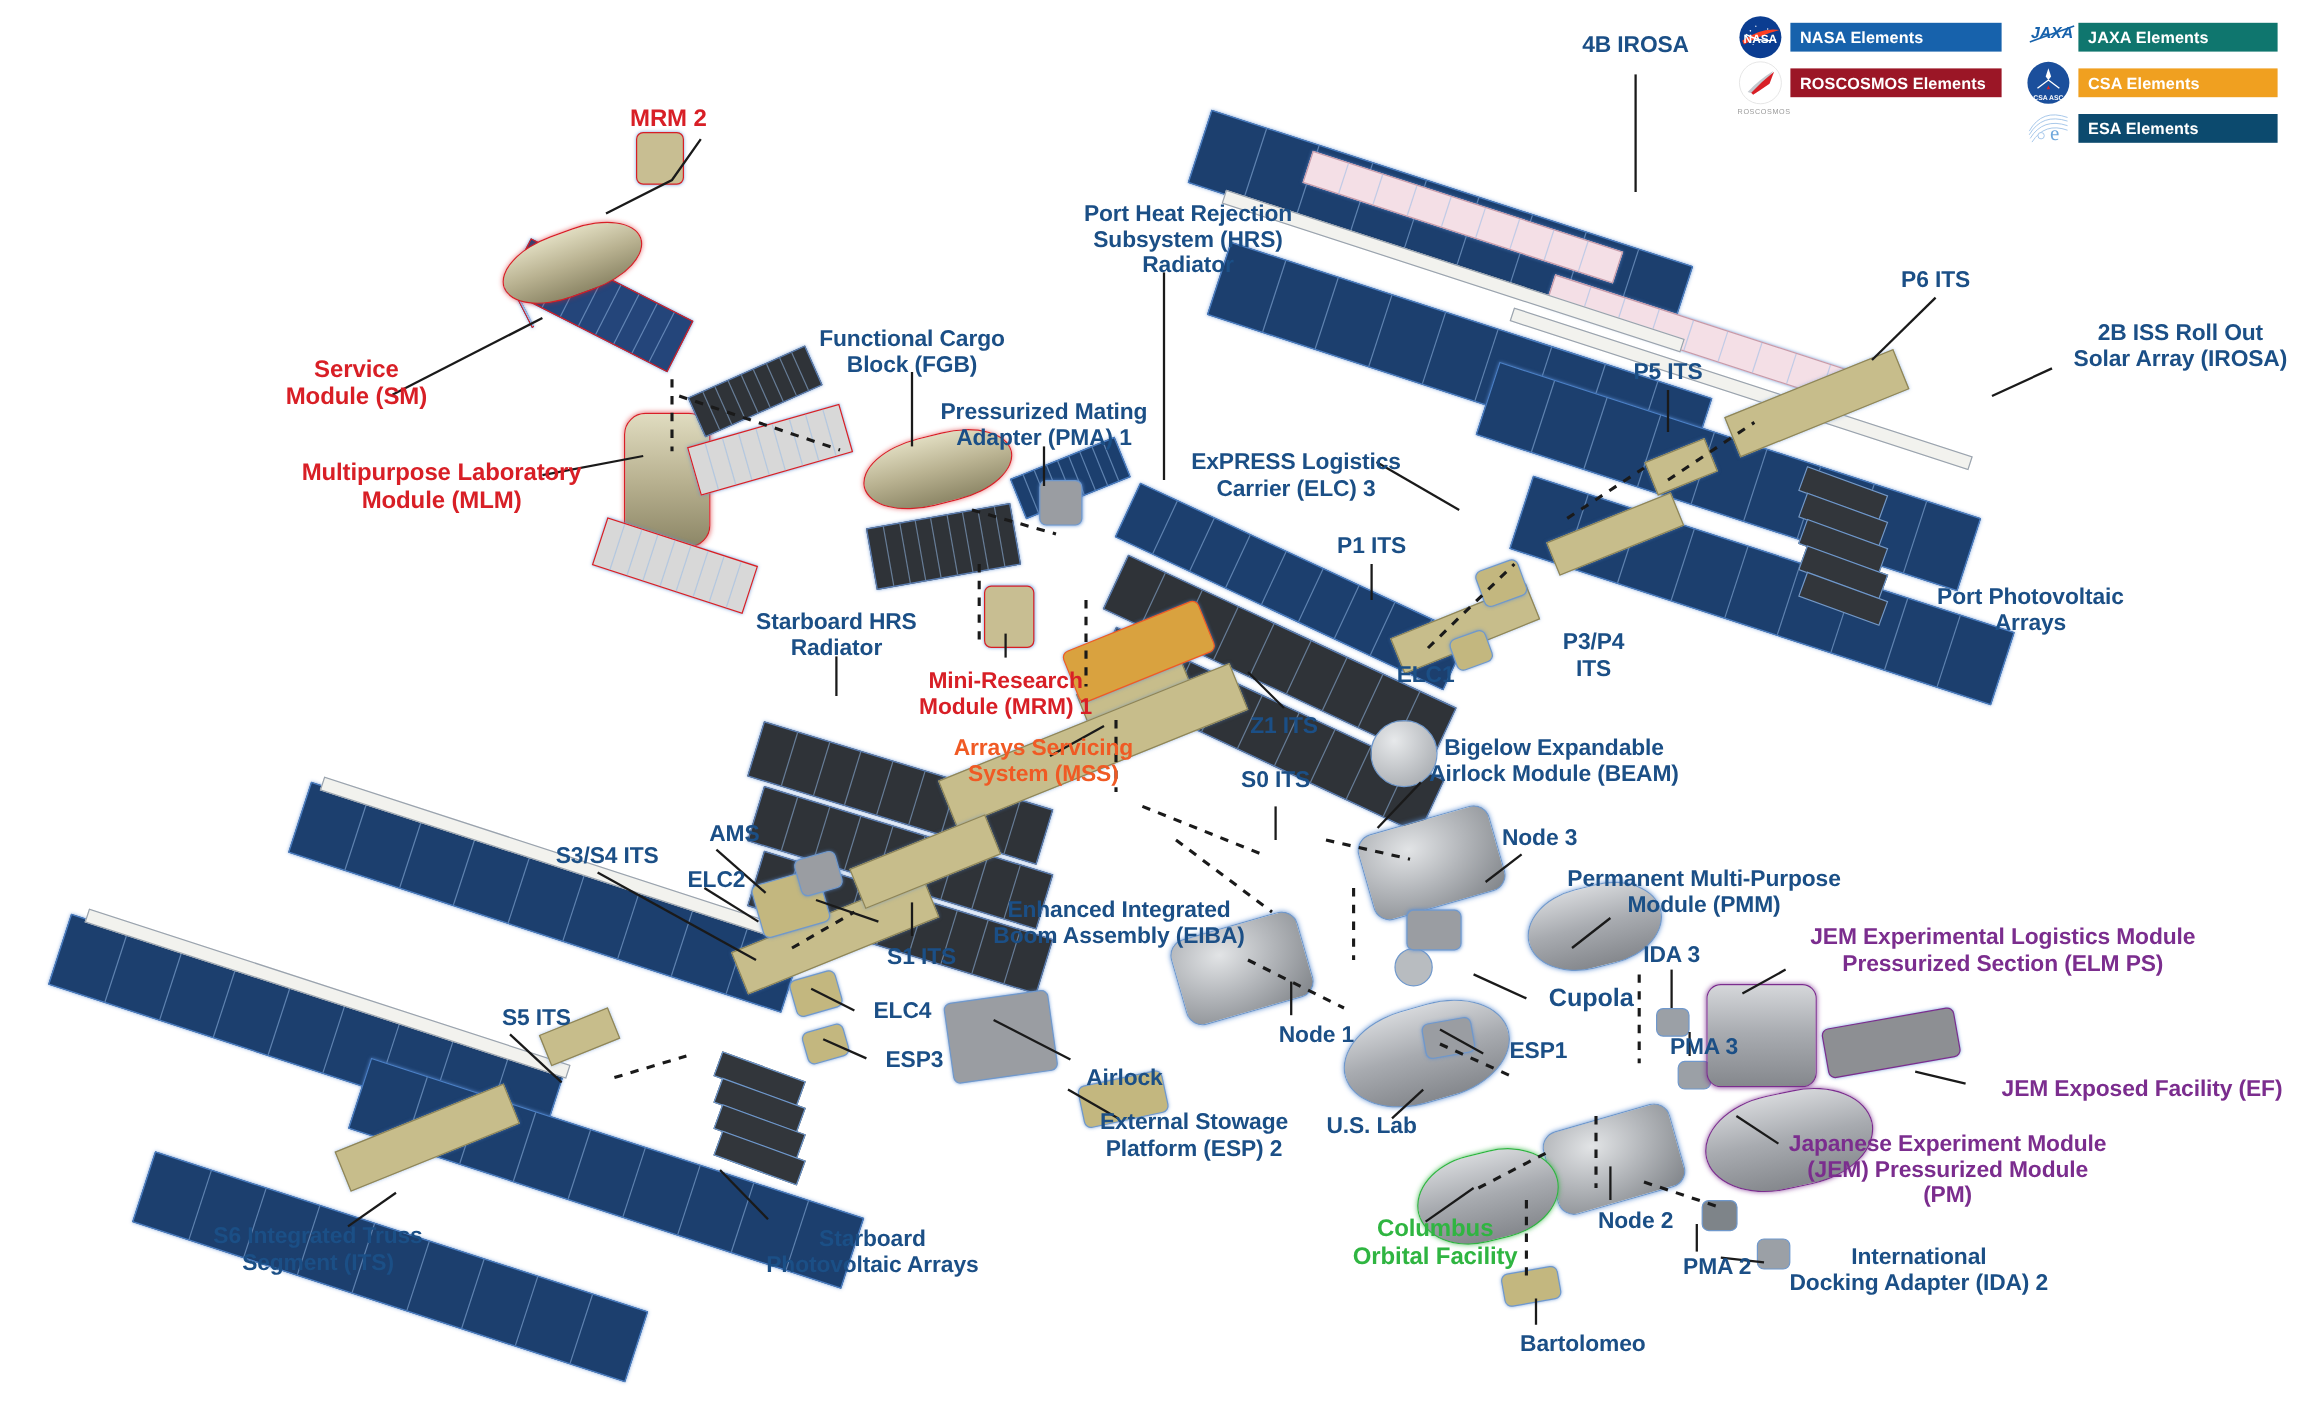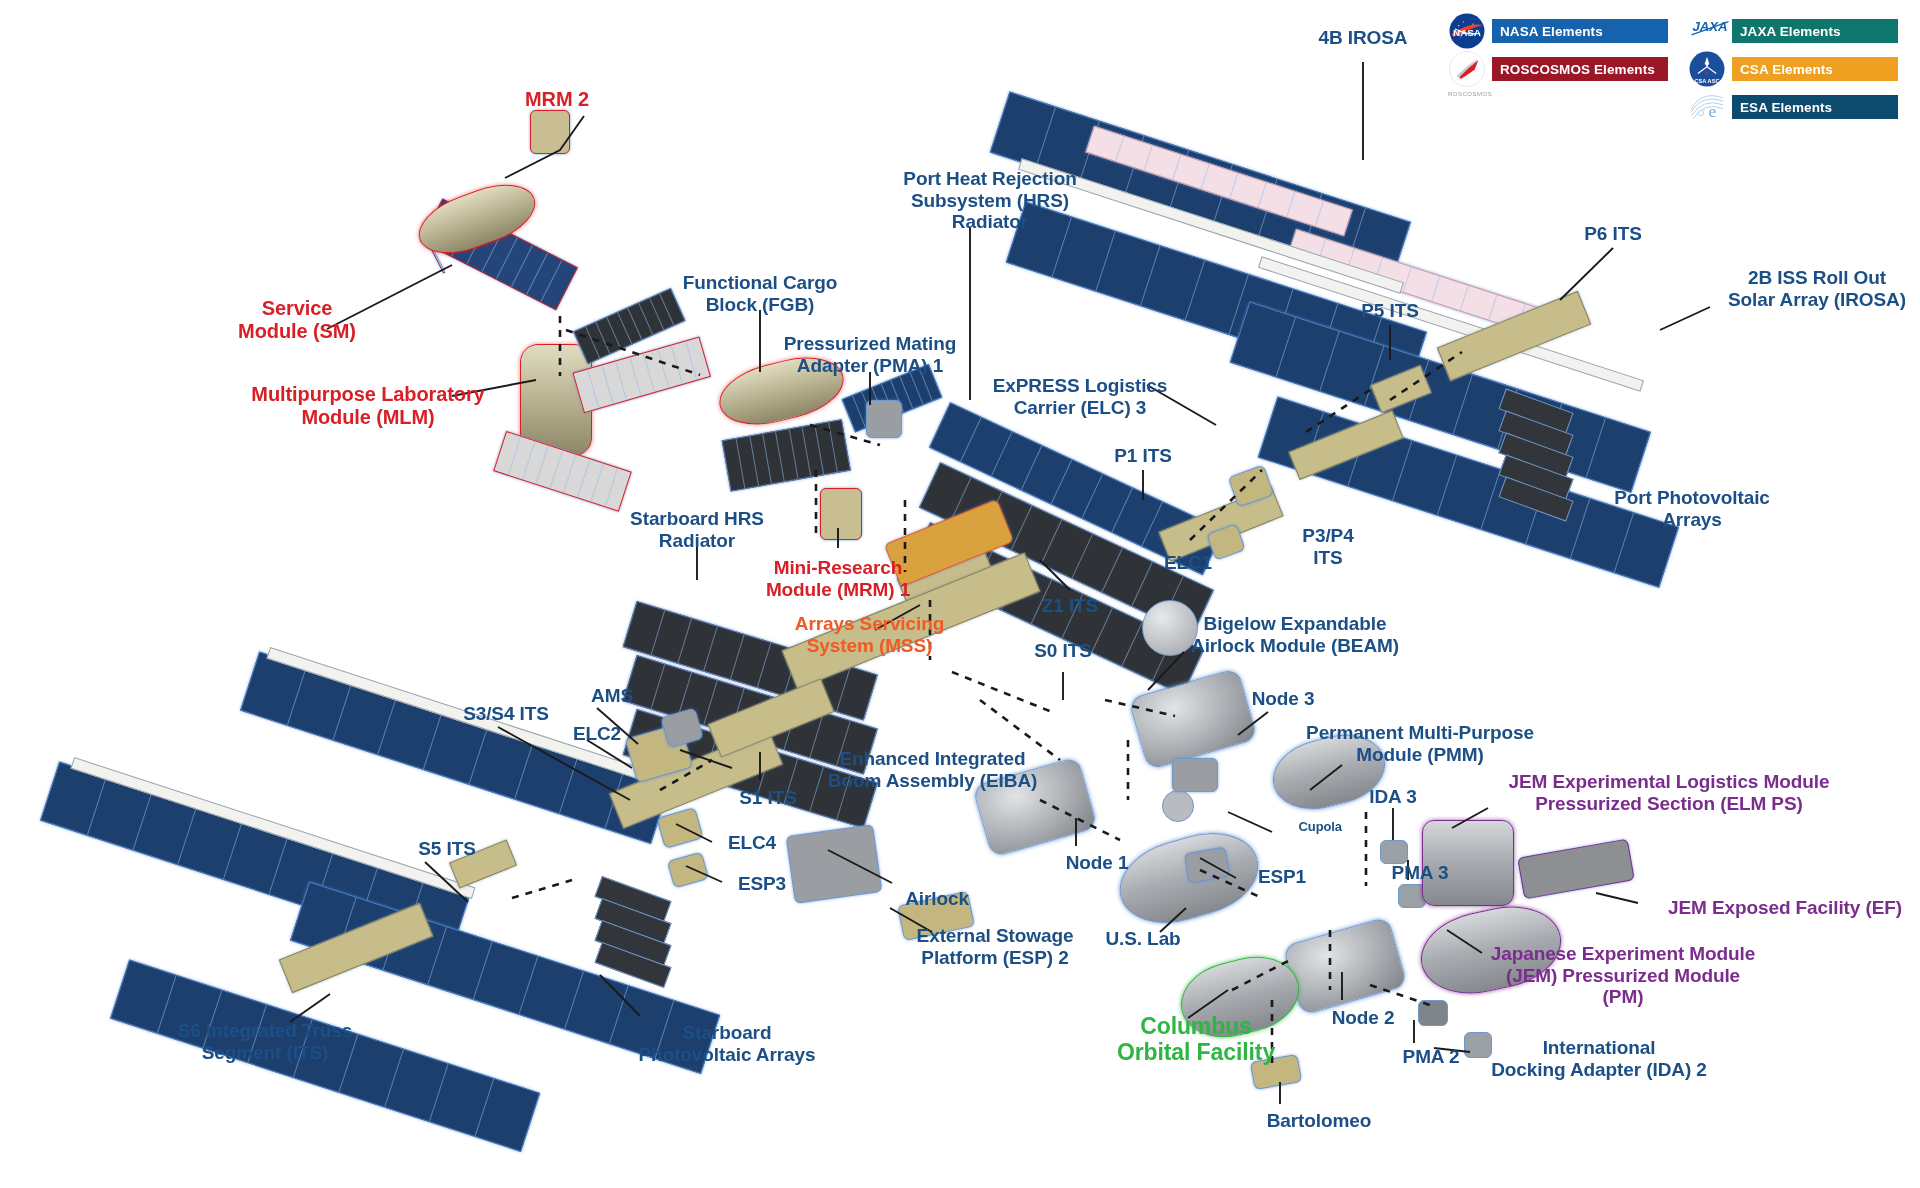--- a/index.html
+++ b/index.html
@@ -572,21 +572,21 @@
       <div class="lbl mss c" style="left: 772px; top: 613px; width: 195px; font-size: 19px;">Arrays Servicing
 System (MSS)</div>
       <div class="lbl nasa c" style="left: 1025px; top: 595px; width: 90px; font-size: 19px;">Z1 ITS</div>
       <div class="lbl nasa c" style="left: 1018px; top: 640px; width: 90px; font-size: 19px;">S0 ITS</div>
       <div class="lbl nasa c" style="left: 1180px; top: 613px; width: 230px; font-size: 19px;">Bigelow Expandable
 Airlock Module (BEAM)</div>
       <div class="lbl nasa c" style="left: 1233px; top: 688px; width: 100px; font-size: 19px;">Node 3</div>
       <div class="lbl nasa c" style="left: 1290px; top: 722px; width: 260px; font-size: 19px;">Permanent Multi-Purpose
 Module (PMM)</div>
       <div class="lbl nasa c" style="left: 1348px; top: 786px; width: 90px; font-size: 19px;">IDA 3</div>
-      <div class="lbl nasa c" style="left: 1242px; top: 820px; width: 100px; font-size: 13px; text-align: right;">Cupola</div>
+      <div class="lbl nasa c" style="left: 1276px; top: 820px; width: 100px; font-size: 21px;">Cupola</div>
       <div class="lbl nasa c" style="left: 1237px; top: 866px; width: 90px; font-size: 19px;">ESP1</div>
       <div class="lbl nasa c" style="left: 1370px; top: 862px; width: 100px; font-size: 19px;">PMA 3</div>
       <div class="lbl jaxa c" style="left: 1494px; top: 771px; width: 350px; font-size: 19px;">JEM Experimental Logistics Module
 Pressurized Section (ELM PS)</div>
       <div class="lbl jaxa c" style="left: 1640px; top: 897px; width: 290px; font-size: 19px;">JEM Exposed Facility (EF)</div>
       <div class="lbl jaxa c" style="left: 1478px; top: 943px; width: 290px; font-size: 19px;">Japanese Experiment Module
 (JEM) Pressurized Module
 (PM)</div>
       <div class="lbl nasa c" style="left: 572px; top: 685px; width: 80px; font-size: 19px;">AMS</div>
       <div class="lbl nasa c" style="left: 441px; top: 703px; width: 130px; font-size: 19px;">S3/S4 ITS</div>
@@ -597,21 +597,21 @@
       <div class="lbl nasa c" style="left: 402px; top: 838px; width: 90px; font-size: 19px;">S5 ITS</div>
       <div class="lbl nasa c" style="left: 820px; top: 748px; width: 225px; font-size: 19px;">Enhanced Integrated
 Boom Assembly (EIBA)</div>
       <div class="lbl nasa c" style="left: 887px; top: 888px; width: 100px; font-size: 19px;">Airlock</div>
       <div class="lbl nasa c" style="left: 1047px; top: 852px; width: 100px; font-size: 19px;">Node 1</div>
       <div class="lbl nasa c" style="left: 890px; top: 925px; width: 210px; font-size: 19px;">External Stowage
 Platform (ESP) 2</div>
       <div class="lbl nasa c" style="left: 1083px; top: 928px; width: 120px; font-size: 19px;">U.S. Lab</div>
       <div class="lbl nasa c" style="left: 1313px; top: 1007px; width: 100px; font-size: 19px;">Node 2</div>
       <div class="lbl nasa c" style="left: 1381px; top: 1046px; width: 100px; font-size: 19px;">PMA 2</div>
-      <div class="lbl esa c" style="left: 1111px; top: 1013px; width: 170px; font-size: 23px;">Columbus
+      <div class="lbl esa c" style="left: 1111px; top: 1013px; width: 170px; font-size: 20px;">Columbus
 Orbital Facility</div>
       <div class="lbl nasa c" style="left: 1244px; top: 1110px; width: 150px; font-size: 19px;">Bartolomeo</div>
       <div class="lbl nasa c" style="left: 1474px; top: 1037px; width: 250px; font-size: 19px;">International
 Docking Adapter (IDA) 2</div>
       <div class="lbl nasa c" style="left: 155px; top: 1020px; width: 220px; font-size: 19px;">S6 Integrated Truss
 Segment (ITS)</div>
       <div class="lbl nasa c" style="left: 607px; top: 1022px; width: 240px; font-size: 19px;">Starboard
 Photovoltaic Arrays</div>
     </div>
 

